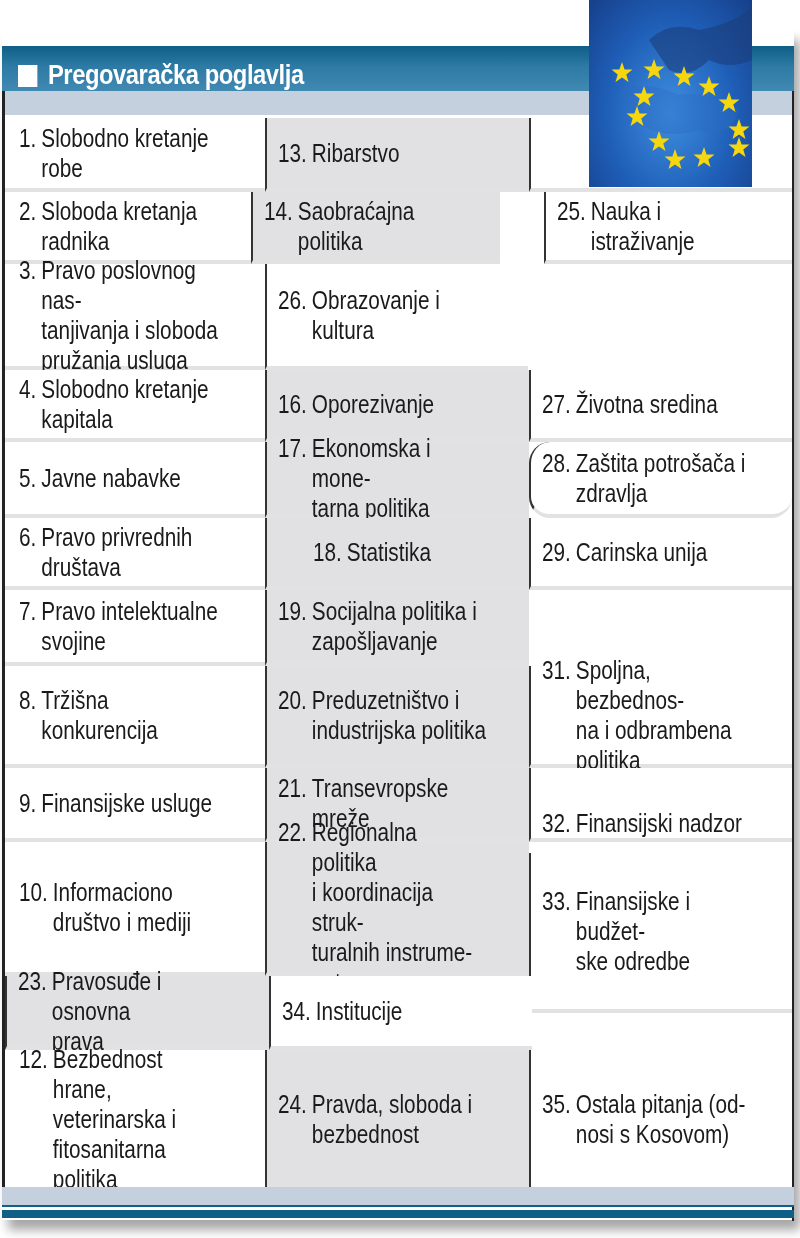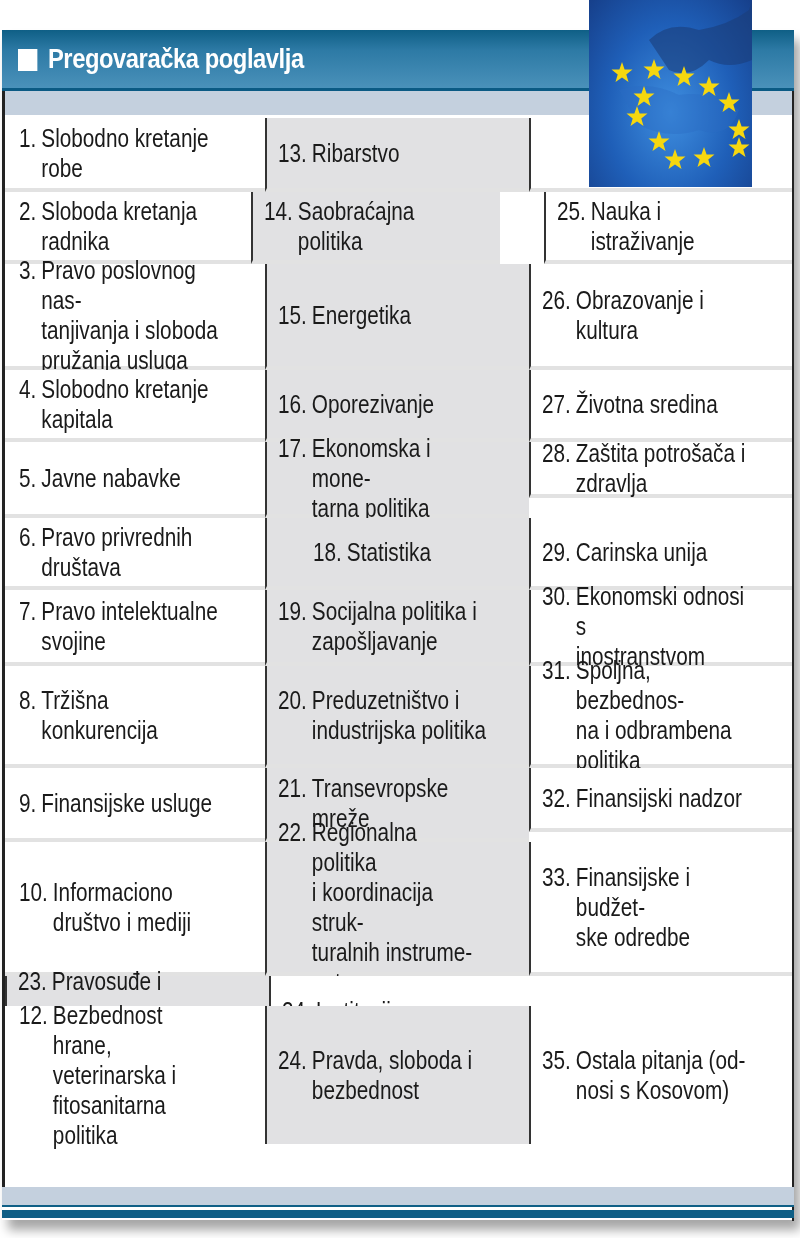--- a/index.html
+++ b/index.html
@@ -1,20 +1,20 @@
 <!DOCTYPE html>
 <html><head>
 <meta charset="utf-8">
 <style>
   html, body { margin:0; padding:0; background:#ffffff; }
   body { width:800px; height:1238px; position:relative; overflow:hidden;
          font-family:"Liberation Sans", sans-serif; }
   #frame { position:absolute; left:2px; top:30px; width:792px; height:1190px;
            box-shadow: 6px 10px 10px rgba(0,0,0,0.35); background:#fff; }
-  #header-band { position:absolute; left:0; top:0; width:792px; height:61px;
+  #header-band { position:absolute; left:0; top:16px; width:792px; height:61px;
            background:linear-gradient(#0f5f86 0%, #2d7aa5 35%, #4a91ba 100%);
            border-bottom:3px solid #0b5a84; box-sizing:border-box; }
   #title { position:absolute; left:16px; top:14px; color:#fff; font-weight:bold;
            font-size:27px; letter-spacing:-0.5px; display:flex; align-items:center;
            transform:scaleX(0.88); transform-origin:left center; white-space:nowrap; }
   #title-square { width:22px; height:22px; background:#fff; margin-right:12px; display:inline-block; }
   #subband { position:absolute; left:0; top:61px; width:792px; height:24px; background:#c4d0de; }
   #left-border { position:absolute; left:0; top:61px; width:3px; height:1096px; background:#222; }
   #right-border { position:absolute; right:0; top:61px; width:2px; height:1130px; background:#222; }
   #grid { position:absolute; left:3px; top:88px; width:787px; }
@@ -96,26 +96,20 @@
       </div>
       <div class="row" style="top: 146px; height: 106px;">
         <div class="cell c1" style="height: 106px;">
           <div class="inner">
             <span class="num" style="margin-right: 6px;">3.</span>
             <span class="txt">Pravo poslovnog nas-
 tanjivanja i sloboda
 pružanja usluga</span>
           </div>
         </div>
-        <div class="cell c2" style="height: 106px;">
-          <div class="inner">
-            <span class="num" style="margin-right: 6px;">15.</span>
-            <span class="txt">Energetika</span>
-          </div>
-        </div>
         <div class="cell c3" style="height: 106px;">
           <div class="inner">
             <span class="num" style="margin-right: 6px;">26.</span>
             <span class="txt">Obrazovanje i
 kultura</span>
           </div>
         </div>
       </div>
       <div class="row" style="top: 252px; height: 72px;">
         <div class="cell c1" style="height: 72px;">
@@ -145,21 +139,21 @@
             <span class="txt">Javne nabavke</span>
           </div>
         </div>
         <div class="cell c2" style="height: 76px;">
           <div class="inner">
             <span class="num" style="margin-right: 6px;">17.</span>
             <span class="txt">Ekonomska i mone-
 tarna politika</span>
           </div>
         </div>
-        <div class="cell c3" style="height: 56px;">
+        <div class="cell c3" style="height: 76px; border-radius: 21px;">
           <div class="inner">
             <span class="num" style="margin-right: 6px;">28.</span>
             <span class="txt">Zaštita potrošača i
 zdravlja</span>
           </div>
         </div>
       </div>
       <div class="row" style="top: 400px; height: 72px;">
         <div class="cell c1" style="height: 72px;">
           <div class="inner">
@@ -187,27 +181,20 @@
             <span class="num" style="margin-right: 6px;">7.</span>
             <span class="txt">Pravo intelektualne
 svojine</span>
           </div>
         </div>
         <div class="cell c2" style="height: 76px;">
           <div class="inner">
             <span class="num" style="margin-right: 6px;">19.</span>
             <span class="txt">Socijalna politika i
 zapošljavanje</span>
-          </div>
-        </div>
-        <div class="cell c3" style="height: 76px;">
-          <div class="inner">
-            <span class="num" style="margin-right: 6px;">30.</span>
-            <span class="txt">Ekonomski odnosi s
-inostranstvom</span>
           </div>
         </div>
       </div>
       <div class="row" style="top: 548px; height: 102px;">
         <div class="cell c1" style="height: 102px;">
           <div class="inner">
             <span class="num" style="margin-right: 6px;">8.</span>
             <span class="txt">Tržišna konkurencija</span>
           </div>
         </div>
@@ -234,21 +221,21 @@
             <span class="txt">Finansijske usluge</span>
           </div>
         </div>
         <div class="cell c2" style="height: 74px;">
           <div class="inner">
             <span class="num" style="margin-right: 6px;">21.</span>
             <span class="txt">Transevropske
 mreže</span>
           </div>
         </div>
-        <div class="cell c3" style="height: 64px;">
+        <div class="cell c3" style="height: 74px; align-items: flex-end;">
           <div class="inner">
             <span class="num" style="margin-right: 6px;">32.</span>
             <span class="txt">Finansijski nadzor</span>
           </div>
         </div>
       </div>
       <div class="row" style="top: 724px; height: 134px;">
         <div class="cell c1" style="height: 134px;">
           <div class="inner">
             <span class="num" style="margin-right: 6px;">10.</span>
@@ -258,21 +245,21 @@
         </div>
         <div class="cell c2" style="height: 134px;">
           <div class="inner">
             <span class="num" style="margin-right: 6px;">22.</span>
             <span class="txt">Regionalna politika
 i koordinacija struk-
 turalnih instrume-
 nata</span>
           </div>
         </div>
-        <div class="cell c3" style="height: 134px;">
+        <div class="cell c3" style="height: 160px; margin-top: 11px;">
           <div class="inner">
             <span class="num" style="margin-right: 6px;">33.</span>
             <span class="txt">Finansijske i budžet-
 ske odredbe</span>
           </div>
         </div>
       </div>
       <div class="row" style="top: 858px; height: 74px;">
         <div class="cell c2" style="height: 74px;">
           <div class="inner">
@@ -281,21 +268,21 @@
 prava</span>
           </div>
         </div>
         <div class="cell c3" style="height: 74px;">
           <div class="inner">
             <span class="num" style="margin-right: 6px;">34.</span>
             <span class="txt">Institucije</span>
           </div>
         </div>
       </div>
-      <div class="row" style="top: 888px; height: 138px;">
+      <div class="row" style="top: 932px; height: 138px;">
         <div class="cell c1" style="height: 138px; border-bottom: none;">
           <div class="inner">
             <span class="num" style="margin-right: 6px;">12.</span>
             <span class="txt">Bezbednost hrane,
 veterinarska i
 fitosanitarna
 politika</span>
           </div>
         </div>
         <div class="cell c2" style="height: 138px; border-bottom: none;">

